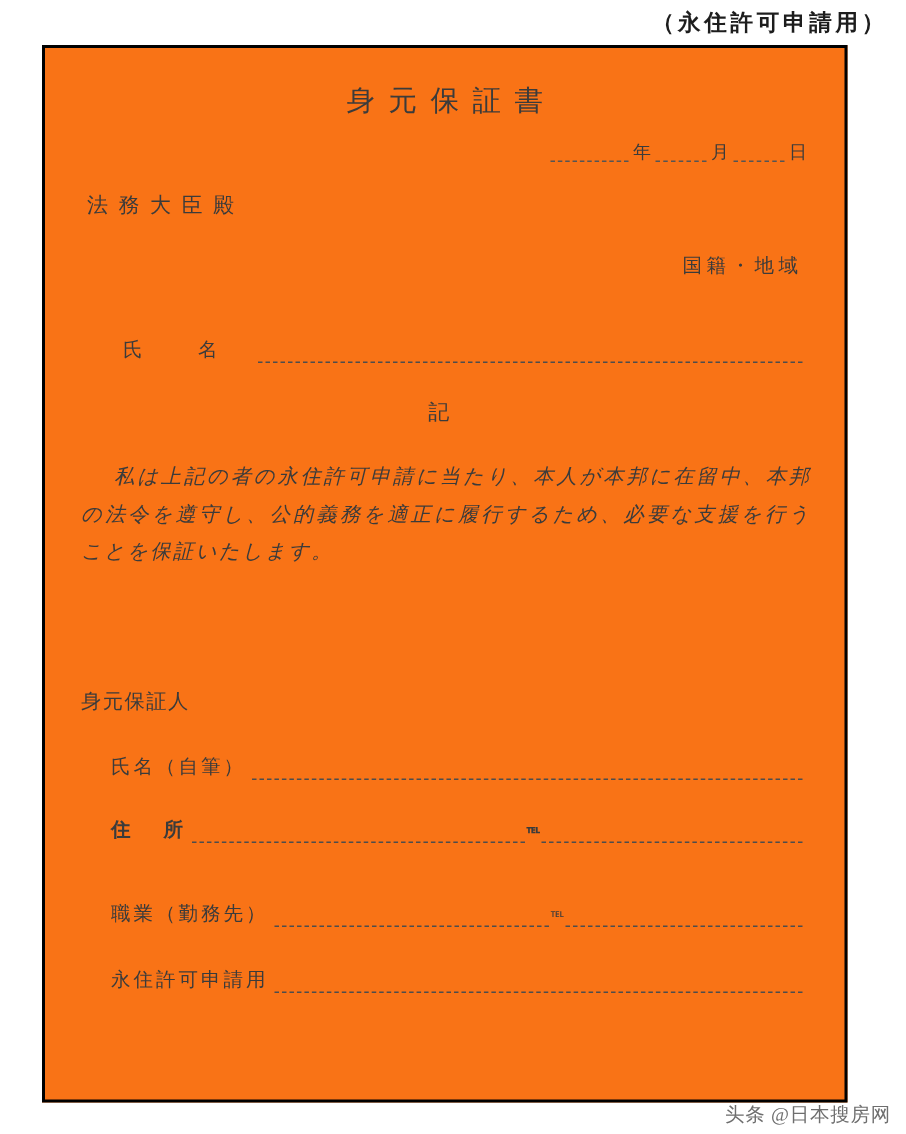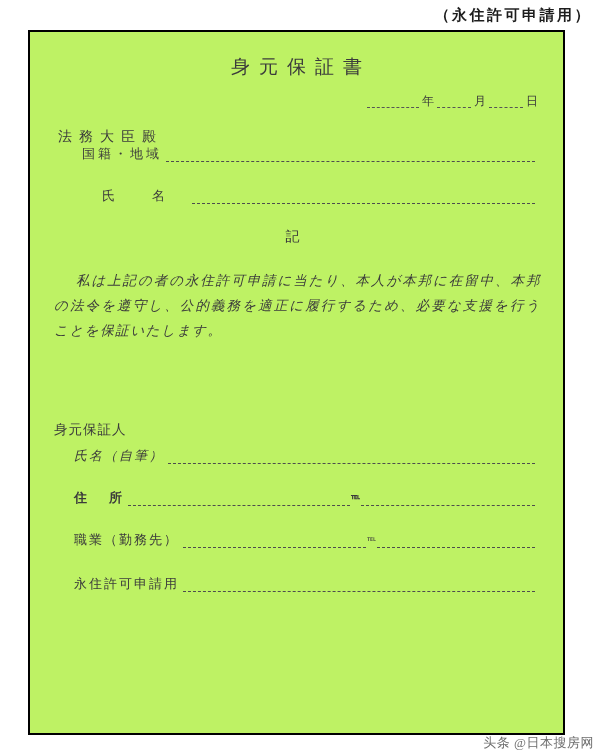--- a/index.html
+++ b/index.html
@@ -30,21 +30,21 @@
 
   
   .sheet {
     position: absolute;
     left: 28px;
     top: 30px;
     width: 537px;
     height: 705px;
     border: 2px solid #000000;
     box-sizing: border-box;
-    background: #bef264;
+    background: #f97316;
   }
 
   .sheet-inner {
     position: relative;
     width: 100%;
     height: 100%;
     padding: 0 16px;
     box-sizing: border-box;
   }
 
@@ -107,22 +107,22 @@
     height: 13px;
     margin-left: 4px;
   }
   .tel-mark {
     font-size: 11px;
     color: #3b3b3b;
     line-height: 12px;
     padding: 0 1px;
   }
 
-  .r-kokuseki { margin-left: 36px; margin-right: 12px; }
-  .r-shimei   { margin-top: 26px; margin-left: 56px; margin-right: 12px; }
+  .r-kokuseki { margin-top: 24px; margin-left: 36px; margin-right: 12px; flex-direction: column; }
+  .r-shimei   { margin-top: 26px; margin-left: 36px; margin-right: 12px; }
 
   .label-sp-kokuseki { letter-spacing: 3px; }
   .label-shimei {
     display: inline-block;
     width: 86px;
     letter-spacing: 3px;
   }
   .label-shimei span.gap { display: inline-block; width: 34px; }
 
   
@@ -152,23 +152,23 @@
   .guarantor-heading {
     margin-top: 78px;
     margin-left: 8px;
     font-size: 13.5px;
     letter-spacing: 1px;
     color: #3b3b3b;
     font-family: Liberation Mono, monospace;
   }
 
   .g-row { margin-left: 28px; margin-right: 12px; }
-  .g1 { margin-top: 9px; font-style: italic; }
+  .g1 { margin-top: 27px; }
   .g2 { margin-top: 26px; font-weight: bold; }
-  .g3 { margin-top: 26px; }
+  .g3 { margin-top: 40px; }
   .g4 { margin-top: 26px; }
   .g5 { margin-top: 28px; }
 
   .lbl-jihitsu  { letter-spacing: 2px; }
   .lbl-jusho    { letter-spacing: 2px; display:inline-block; }
   .lbl-jusho span.gap { display:inline-block; width: 20px; }
   .lbl-kinmu    { letter-spacing: 2px; }
   .lbl-zairyu   { letter-spacing: 2px; }
   .lbl-kankei   { letter-spacing: 2px; }
 

